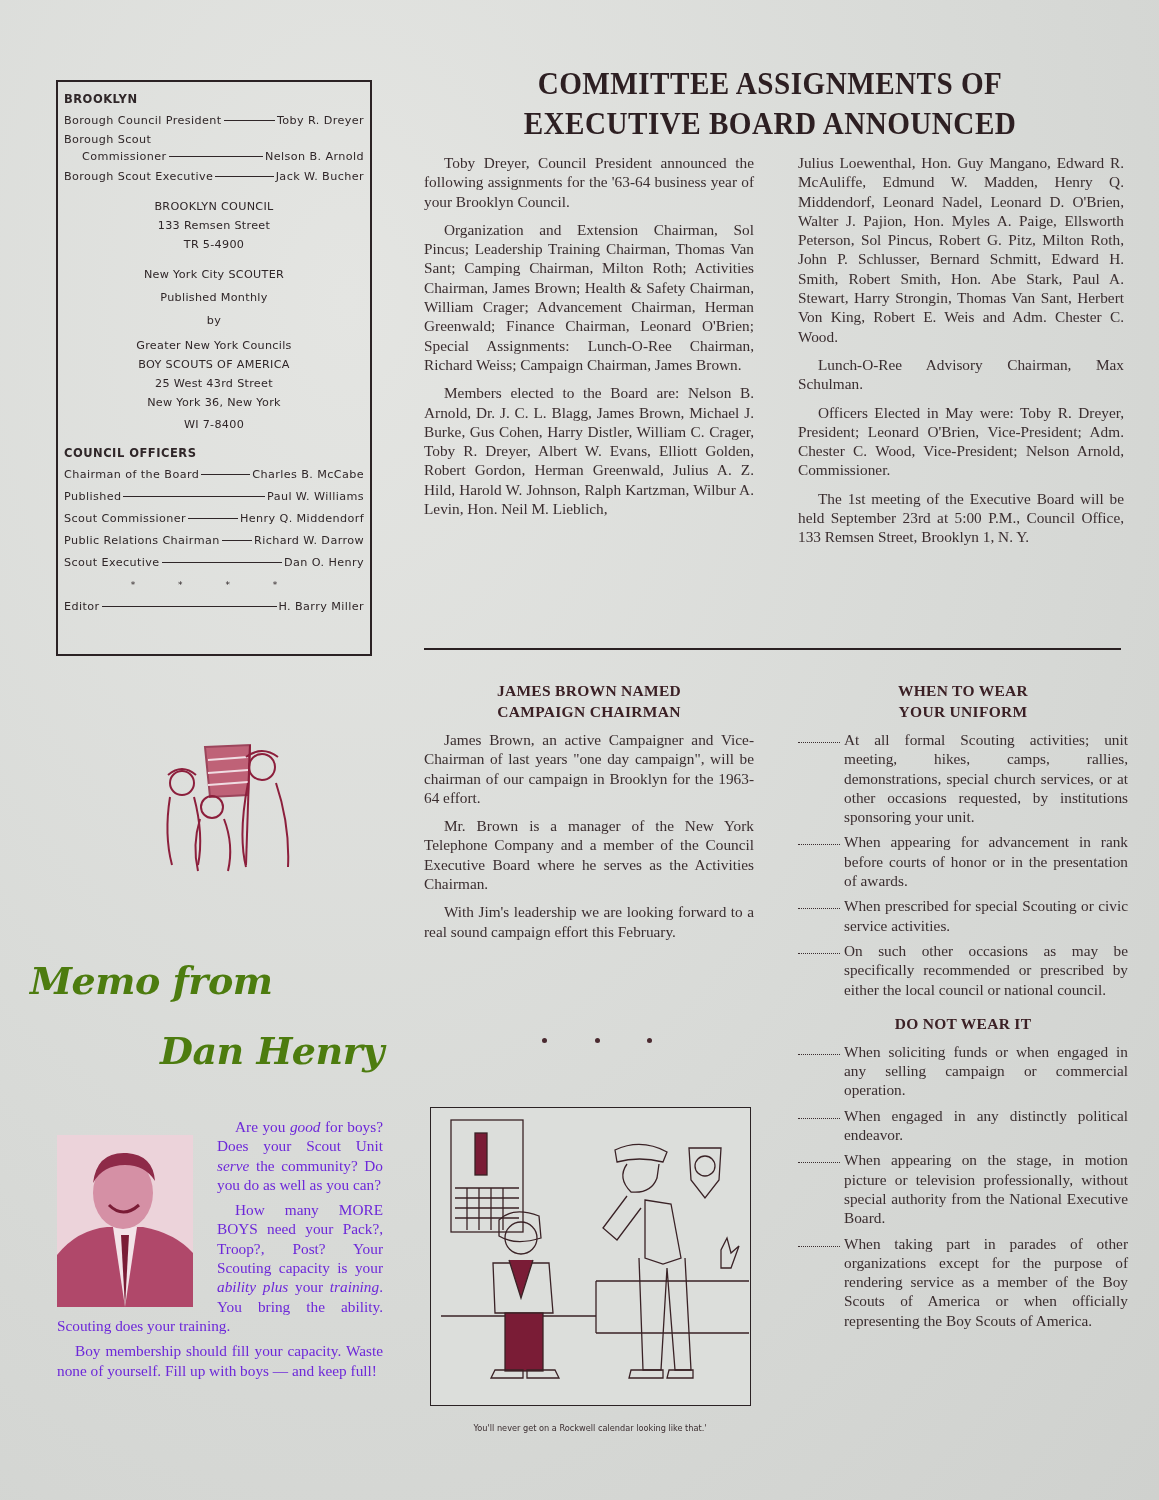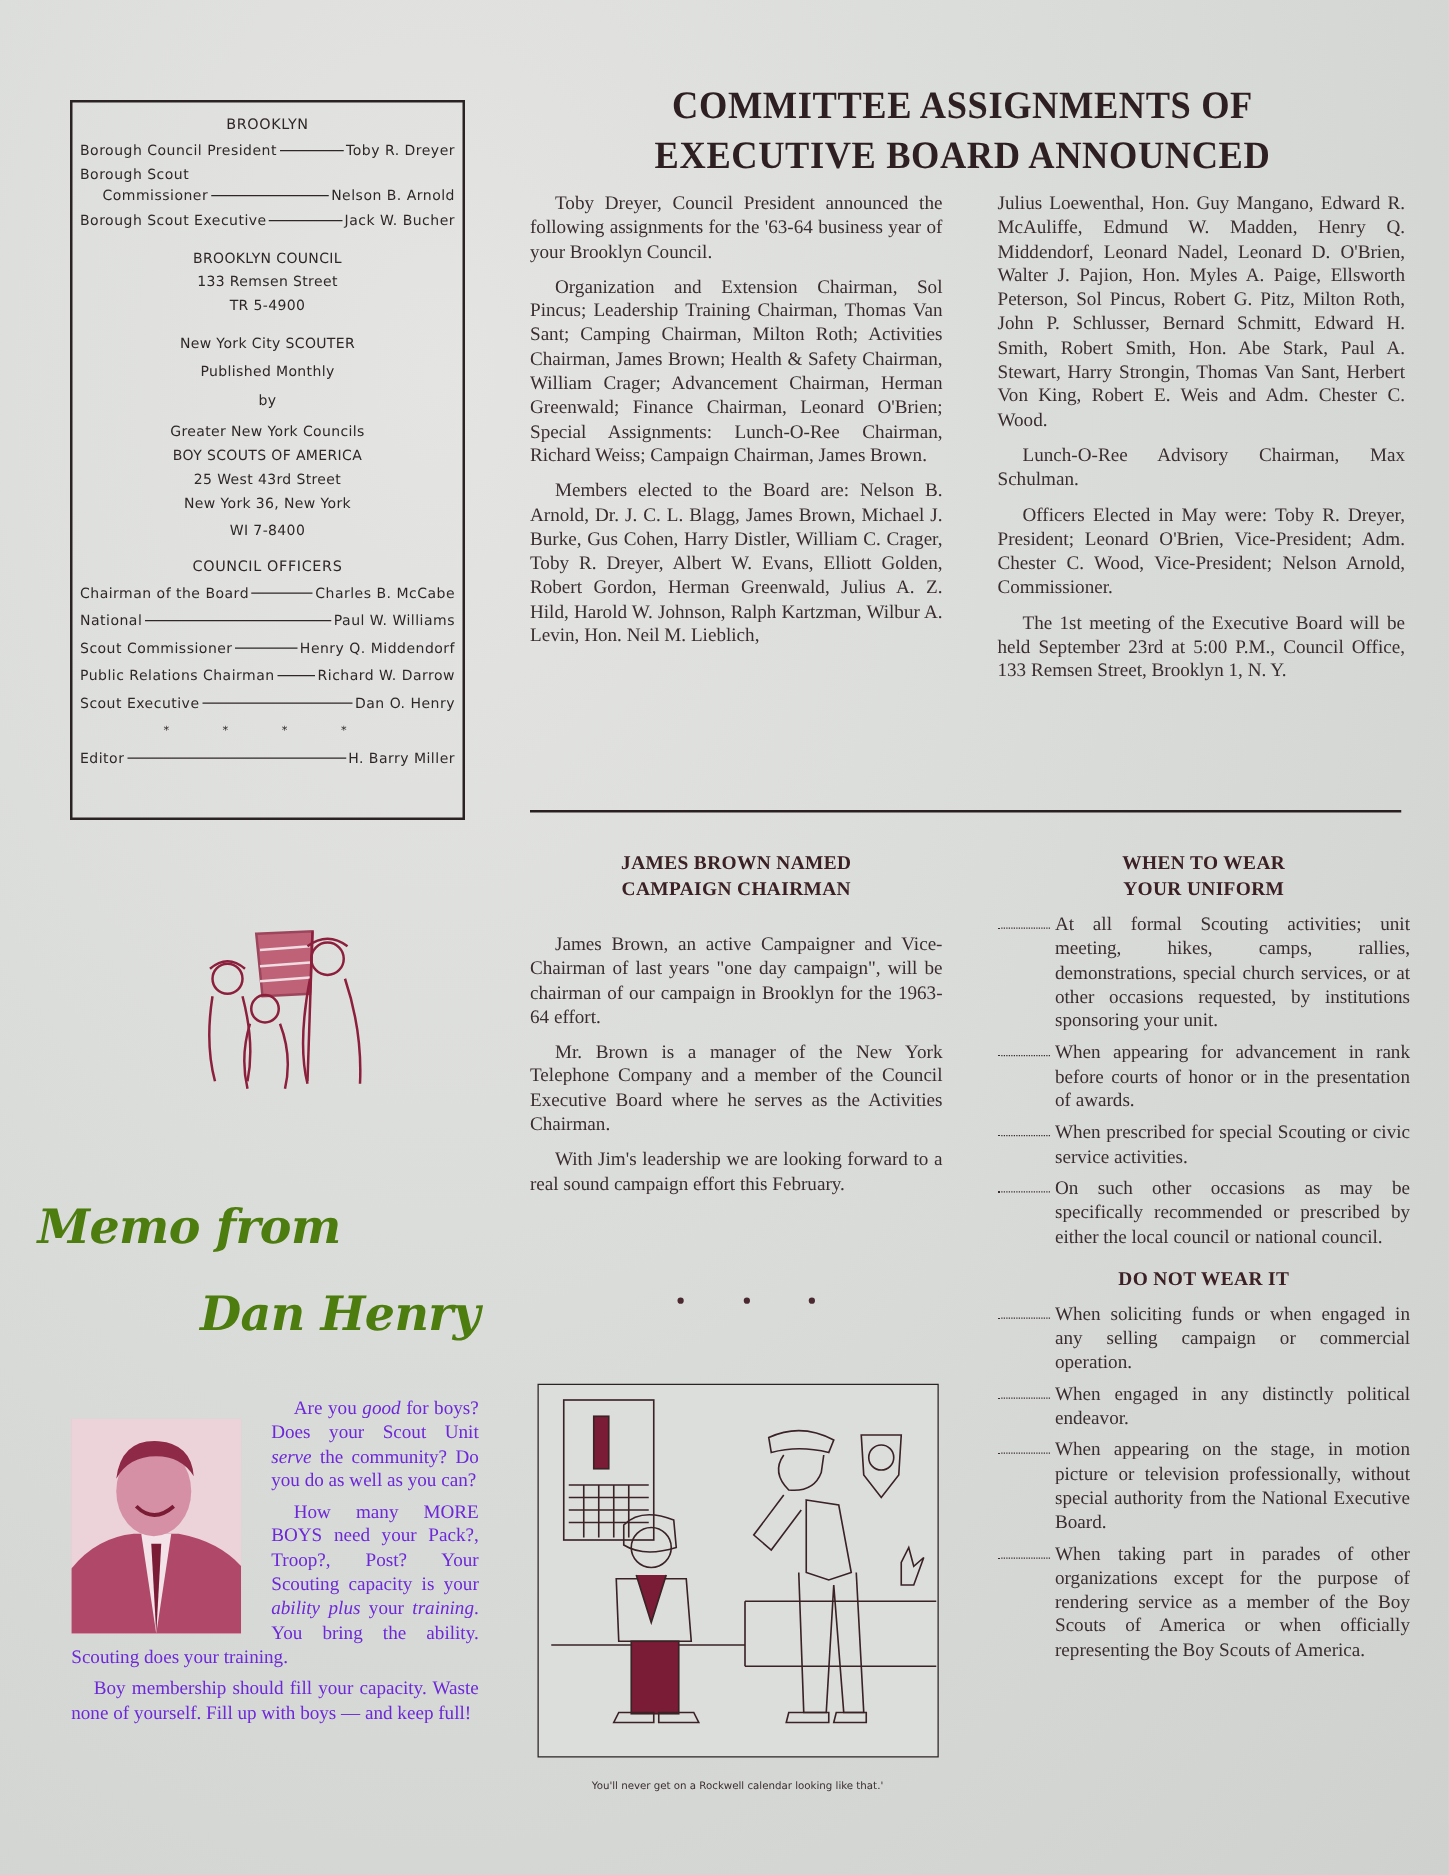--- a/index.html
+++ b/index.html
@@ -14,21 +14,21 @@
 
   
   .masthead {
     left: 56px; top: 80px; width: 316px; height: 576px;
     border: 2px solid #2b2224;
     font-family: "DejaVu Sans", sans-serif;
     font-size: 11.2px; color: #2f2628;
     padding: 10px 6px 0 6px; box-sizing: border-box;
   }
   .mh-center { text-align: center; line-height: 19px; letter-spacing: 0.3px; }
-  .mh-head { text-align: center; font-size: 11.5px; letter-spacing: 0.5px; margin-bottom: 4px; }
+  .mh-head { text-align: left; font-size: 11.5px; letter-spacing: 0.5px; margin-bottom: 4px; font-weight: bold; }
   .mh-row { display: flex; align-items: baseline; line-height: 22px; white-space: nowrap; letter-spacing: 0.4px; }
   .mh-row .lbl { flex: 0 0 auto; }
   .mh-row .dash { flex: 1 1 auto; border-bottom: 1px solid #2f2628; margin: 0 2px; transform: translateY(-3px); min-width: 12px; }
   .mh-row .val { flex: 0 0 auto; }
   .mh-row.indent .lbl { padding-left: 18px; }
   .mh-gap { height: 9px; }
   .mh-stars { text-align: center; letter-spacing: 20px; font-size: 9px; line-height: 22px; }
 
   
   .headline {
@@ -47,21 +47,21 @@
   .col1 { left: 424px; top: 153px; width: 330px; }
   .col2 { left: 798px; top: 153px; width: 326px; }
 
   .rule { left: 424px; top: 648px; width: 697px; height: 2px; background: #2a2022; }
 
   .subhead {
     text-align: center; font-weight: bold; font-size: 15.5px; line-height: 21px;
     color: #3b2025; letter-spacing: 0.3px;
   }
   .jb { left: 424px; top: 680px; width: 330px; }
-  .jb .subhead { margin-bottom: 24px; }
+  .jb .subhead { margin-bottom: 8px; }
 
   .uni { left: 798px; top: 680px; width: 330px; }
   .uni .subhead { margin-bottom: 8px; }
   .uni-item { display: flex; margin-bottom: 6px; }
   .uni-item .lead { flex: 0 0 46px; position: relative; }
   .uni-item .lead::after {
     content: ""; position: absolute; left: 0; right: 4px; top: 12px;
     border-bottom: 1px dotted #3a2d2f;
   }
   .uni-item .txt { flex: 1; text-align: justify; }
@@ -145,21 +145,21 @@
   </div>
   <div class="mh-gap" style="height:12px;"></div>
   <div class="mh-head">COUNCIL OFFICERS</div>
 
   <div class="mh-row">
     <span class="lbl">Chairman of the Board</span>
     <span class="dash"></span>
     <span class="val">Charles B. McCabe</span>
   </div>
   <div class="mh-row">
-    <span class="lbl">National</span>
+    <span class="lbl">Published</span>
     <span class="dash"></span>
     <span class="val">Paul W. Williams</span>
   </div>
   <div class="mh-row">
     <span class="lbl">Scout Commissioner</span>
     <span class="dash"></span>
     <span class="val">Henry Q. Middendorf</span>
   </div>
   <div class="mh-row">
     <span class="lbl">Public Relations Chairman</span>

